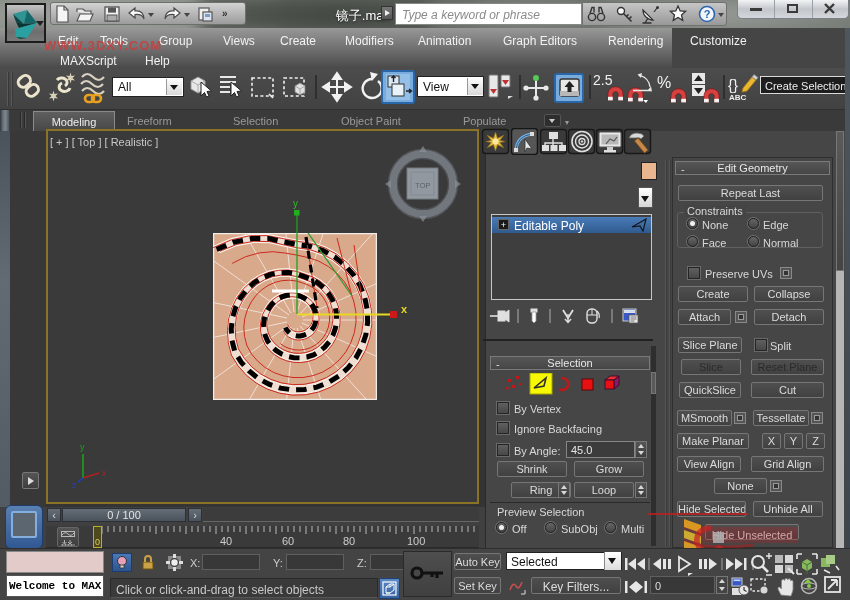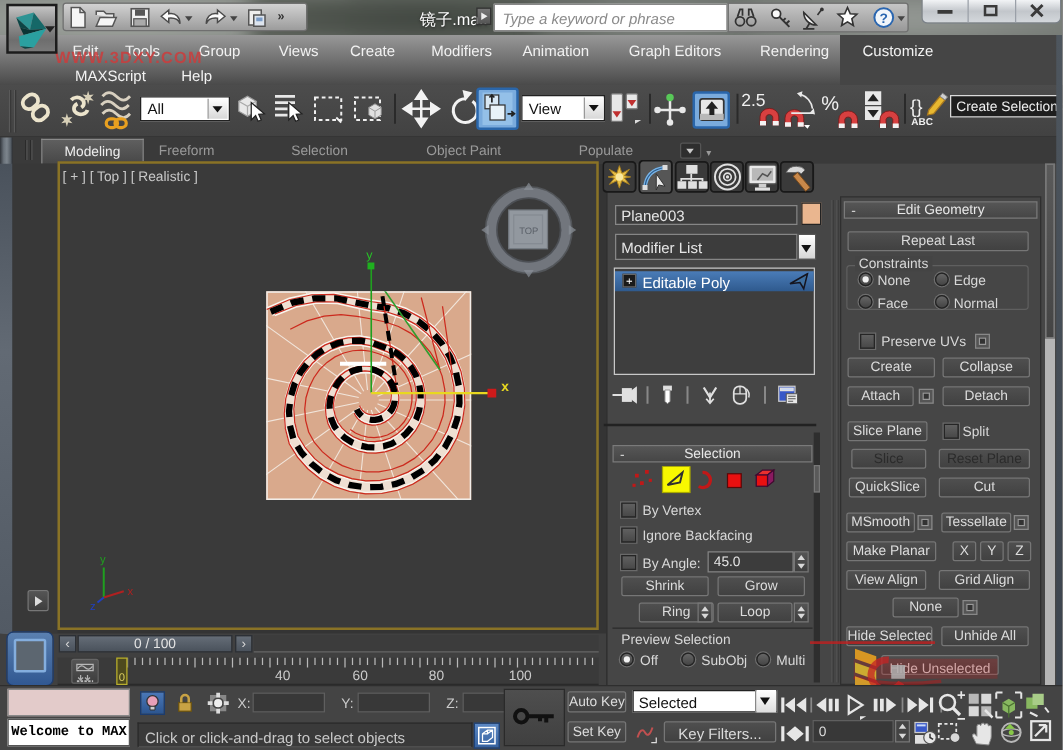--- a/index.html
+++ b/index.html
@@ -428,24 +428,22 @@
     <rect x="9" y="16" width="6" height="3" fill="#cfcfcf"></rect>
     <rect x="6" y="19" width="12" height="2.5" fill="#e0e0e0"></rect>
   </g>
 
   <g transform="translate(144,2)">
     <path d="M3,8 q2,-5 8,-5 q5,0 7,3 l-3,3 q-2,-2 -5,-1 z" fill="#d8d8d8" stroke="#666" stroke-width="0.8"></path>
     <path d="M12,8 l10,12 -3.5,3 -10,-12 z" fill="#c8884a" stroke="#7a4a1a" stroke-width="0.8"></path>
   </g>
 </svg>
 
-<div class="fld" style="left:492px;top:164px;width:146px;height:16px;padding:1px 4px;font-size:12px;">Plane003</div>
 <div style="left:641px;top:162px;width:16px;height:18px;background:#eab68f;border:1px solid #222;"></div>
 
-<div class="fld" style="left:492px;top:187px;width:146px;height:21px;padding:3px 4px;font-size:12px;">Modifier List</div>
 <div style="left:638px;top:187px;width:15px;height:21px;background:linear-gradient(#fff,#d5d5d5);border:1px solid #555;">
   <div style="left:2px;top:8px;border:4px solid transparent;border-top:6px solid #111;"></div>
 </div>
 
 <div style="left:491px;top:214px;width:161px;height:86px;background:#3e3e3e;border:1px solid #c8c8c8;">
   <div style="left:0;top:2px;width:159px;height:16px;background:linear-gradient(#4a7cb8,#2f5a8e);"></div>
   <div style="left:6px;top:4px;width:11px;height:11px;background:#1a1a1a;border:1px solid #666;color:#fff;font-size:9px;text-align:center;line-height:10px;">+</div>
   <div class="t" style="left:22px;top:4px;color:#fff;font-size:12px;">Editable Poly</div>
   <svg style="left:138px;top:3px;" width="18" height="15" viewBox="0 0 18 15">
     <path d="M16,1 L2,9 L10,8 L13,13 z" fill="#3e6e9e" stroke="#15151f" stroke-width="1.2"></path>

